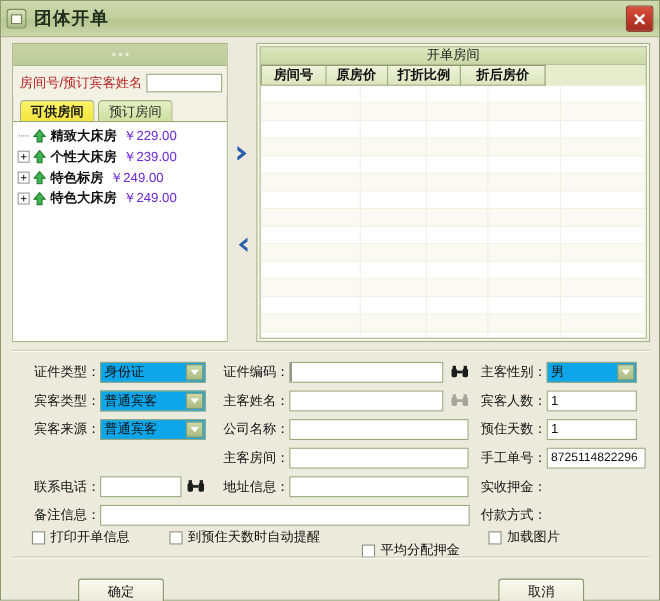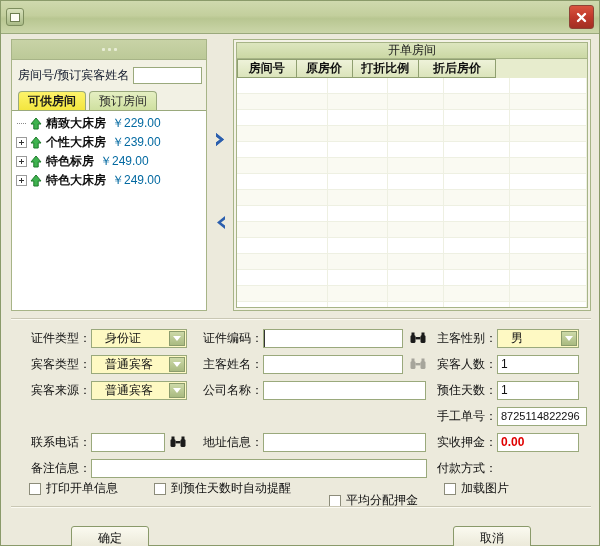--- a/index.html
+++ b/index.html
@@ -105,21 +105,21 @@
   .search-row {
     height: 30px;
     flex: 0 0 30px;
     display: flex;
     align-items: center;
     padding: 0 4px 0 6px;
     background: #f2f1e4;
   }
   .search-row label {
     font-size: 12px;
-    color: #0f172a;
+    color: #b91c1c;
     white-space: nowrap;
   }
   .search-row input {
     margin-left: 4px;
     flex: 1 1 auto;
     height: 17px;
     min-width: 0;
     box-sizing: border-box;
     border: 1px solid #9aa97c;
     background: #ffffff;
@@ -204,21 +204,21 @@
   }
   .room-arrow { margin-right: 4px; flex: 0 0 auto; display:block; }
   .room-name {
     font-size: 12px;
     font-weight: bold;
     color: #111;
     margin-right: 6px;
   }
   .room-price {
     font-size: 12px;
-    color: #0369a1;
+    color: #6d28d9;
   }
 
   
   .transfer {
     position: absolute;
     left: 208px; top: 5px;
     width: 22px; height: 272px;
     display: flex;
     flex-direction: column;
     align-items: center;
@@ -337,27 +337,27 @@
     line-height: 17px;
   }
   .fin.caret {
     box-shadow: inset 1px 0 0 #333;
   }
   .fin.redval { color: #e00000; font-weight: bold; }
   .fsel {
     box-sizing: border-box;
     height: 19px;
     border: 1px solid #9aa97c;
-    background: #fef9c3;
+    background: #0ea5e9;
     display: flex;
     align-items: center;
     position: relative;
     font-size: 12px;
     color: #111;
-    padding-left: 13px;
+    padding-left: 3px;
     cursor: pointer;
   }
   .fsel .arrowbox {
     position: absolute;
     right: 1px; top: 1px;
     width: 16px; height: 15px;
     background: linear-gradient(to bottom, #cdd9a8, #a9ba80);
     border: 1px solid #8b9c6c;
     box-sizing: border-box;
     display: flex; align-items: center; justify-content: center;
@@ -414,20 +414,21 @@
 </style>
 </head>
 <body>
 
 <div class="window">
 
   <div class="titlebar">
     <div class="sysicon">
         <i></i>
       </div>
+    <div class="title-text">团体开单</div>
     <div class="closebtn">
       <svg width="13" height="13" viewBox="0 0 13 13">
         <path d="M3 3 L10 10 M10 3 L3 10" stroke="#ffffff" stroke-width="2.4" stroke-linecap="round"></path>
       </svg>
     </div>
   </div>
 
   <div class="content">
 
     <div class="left-panel">
@@ -690,20 +691,24 @@
           <rect x="11.5" y="0.5" width="3" height="3" fill="#1b1b1b"></rect>
           <rect x="5.5" y="5" width="5" height="2.4" fill="#1b1b1b"></rect>
         </svg>
       </div>
 
       <div class="frow" style="left:196px; top:56px;">
         <div class="flabel" style="width:66px">公司名称：</div>
         <div class="fin" style="width:163px"></div>
       </div>
 
+      <div class="frow" style="left:196px; top:82px;">
+        <div class="flabel" style="width:66px">主客房间：</div>
+        <div class="fin" style="width:163px"></div>
+      </div>
 
       <div class="frow" style="left:196px; top:108px;">
         <div class="flabel" style="width:66px">地址信息：</div>
         <div class="fin" style="width:163px"></div>
       </div>
 
       <div class="frow" style="left:430px; top:4px;">
         <div class="flabel" style="width:66px">主客性别：</div>
         <div class="fsel" style="width:82px">
           <span>男</span>
@@ -725,21 +730,20 @@
         <div class="fin" style="width:82px">1</div>
       </div>
 
       <div class="frow" style="left:430px; top:82px;">
         <div class="flabel" style="width:66px">手工单号：</div>
         <div class="fin" style="width:90px; overflow:hidden; white-space:nowrap; font-size:11px;">8725114822296</div>
       </div>
 
       <div class="frow" style="left:430px; top:108px;">
         <div class="flabel" style="width:66px">实收押金：</div>
-        <div class="fin redval" style="width:82px">0.00</div>
       </div>
 
       <div class="frow" style="left:430px; top:134px;">
         <div class="flabel" style="width:66px">付款方式：</div>
       </div>
     </div>
 
     <div class="checkrow">
       <div class="chk" style="left:28px; top:0">
         <span class="chkbox"></span>

